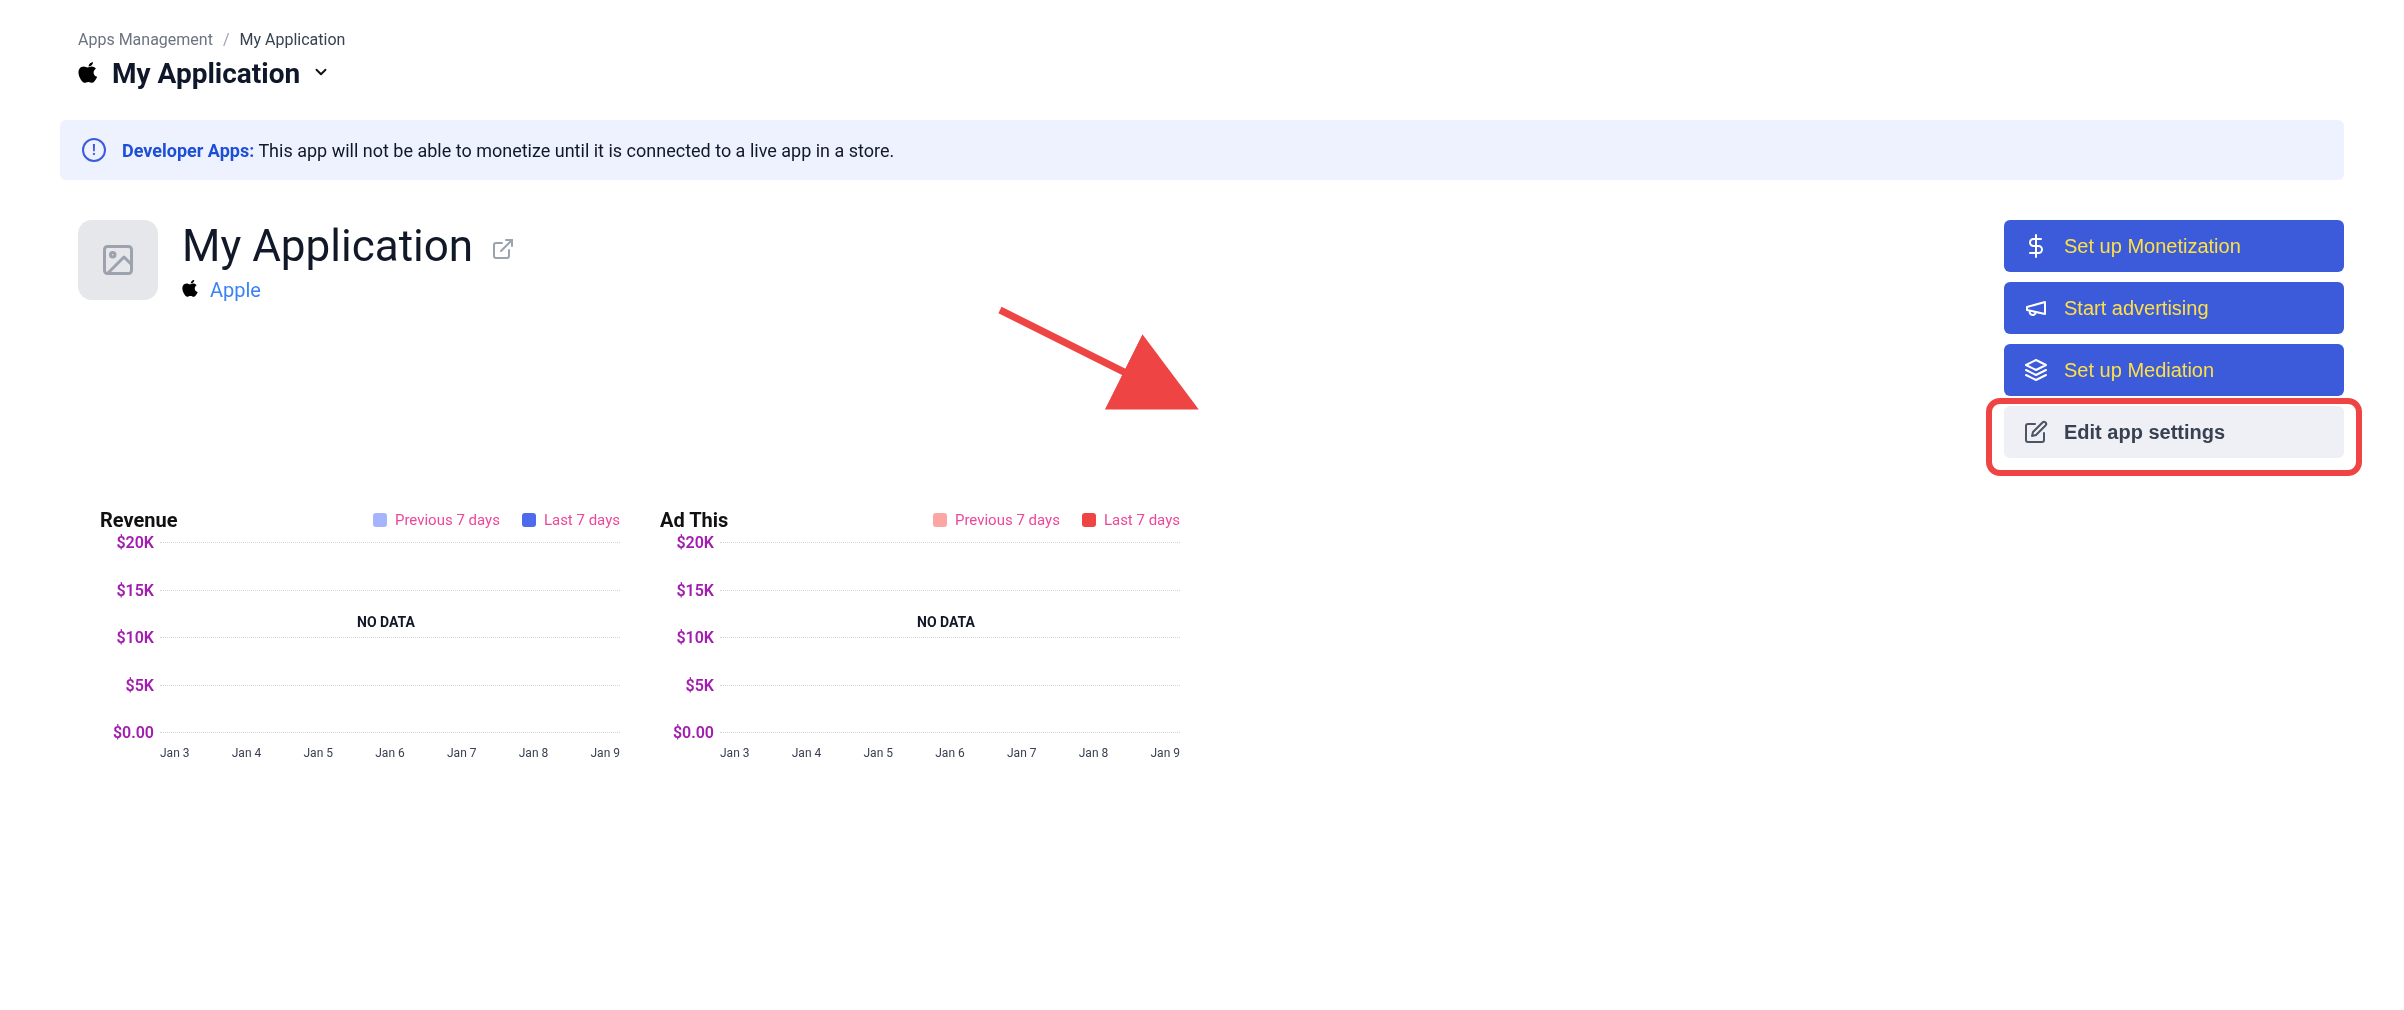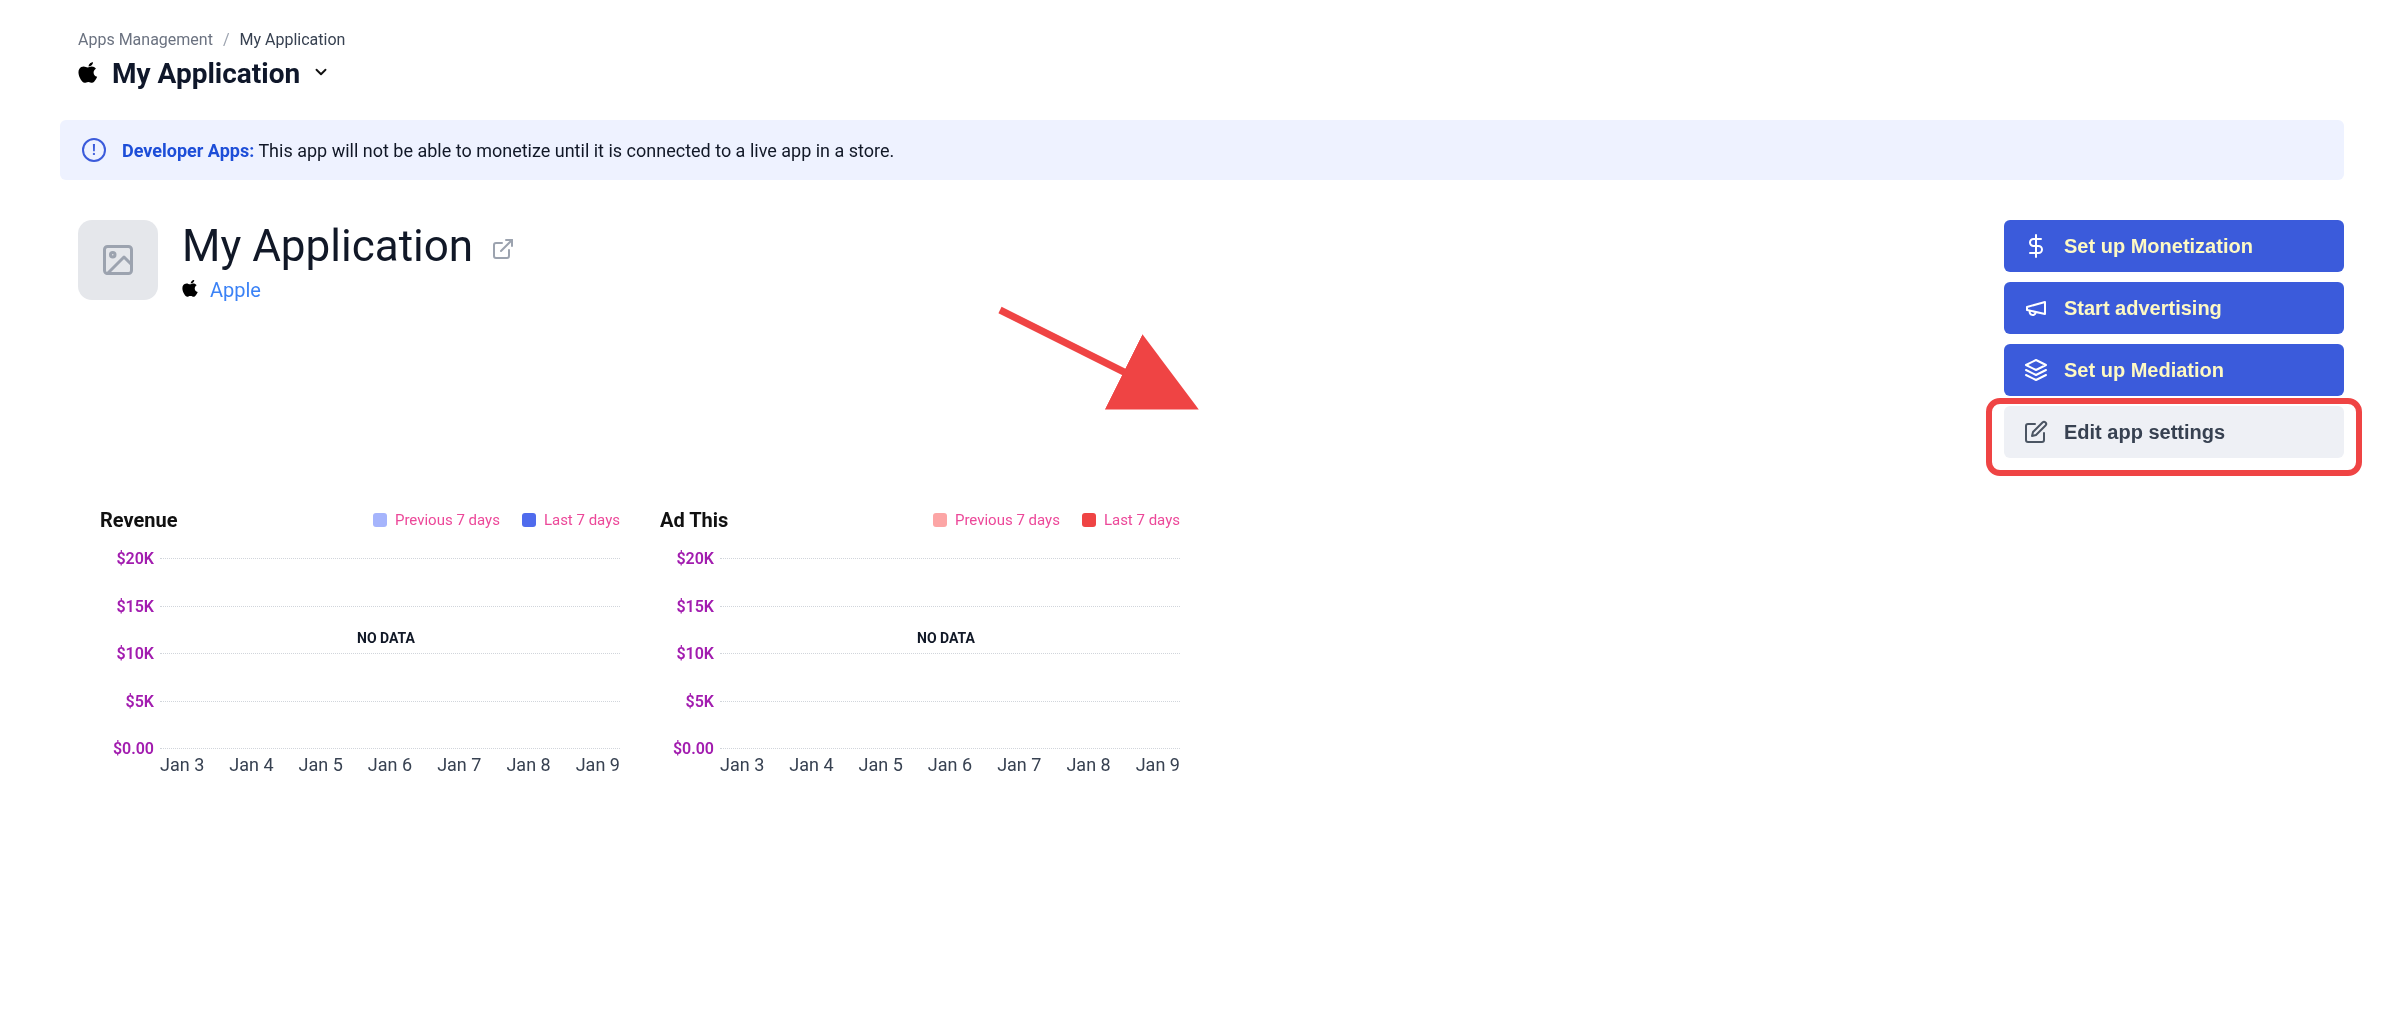--- a/index.html
+++ b/index.html
@@ -84,24 +84,24 @@
   }
 
   .actions-col {
     width: 340px;
     margin-left: auto;
     display: flex; flex-direction: column; gap: 10px;
     position: relative;
   }
   .action-btn {
     display: flex; align-items: center; gap: 16px;
-    background: #3b5bdb; color: #fef9c3;
+    background: #3b5bdb; color: #fde047;
     border: none; border-radius: 6px;
     padding: 14px 20px;
-    font-size: 20px; font-weight: 700;
+    font-size: 20px; font-weight: 400;
     cursor: pointer;
     text-align: left;
   }
   .action-btn.secondary {
     background: #eef0f5; color: #374151; font-weight: 600;
   }
   .action-btn svg { width: 24px; height: 24px; flex-shrink: 0; }
   .highlight-box {
     position: absolute;
     border: 6px solid #ef4444;
@@ -114,21 +114,21 @@
   }
 
   .charts-row {
     display: flex;
     gap: 40px;
     margin-top: 50px;
     padding-left: 40px;
   }
   .chart-block { width: 520px; }
   .chart-head {
-    display: flex; gap: 30px; margin-bottom: 26px;
+    display: flex; gap: 30px; margin-bottom: 10px;
   }
   .chart-title { font-size: 20px; font-weight: 700; }
   .legend { display: flex; gap: 22px; margin-left: auto; font-size: 15px; color: #ec4899; }
   .legend-item { display: flex; align-items: center; gap: 8px; }
   .swatch { width: 14px; height: 14px; border-radius: 3px; }
   .chart-area {
     position: relative;
     height: 190px;
     padding-left: 60px;
   }
@@ -140,22 +140,22 @@
     position: absolute; left: 0; width: 54px; text-align: right;
     font-size: 16px; font-weight: 600; color: #a21caf;
     transform: translateY(-50%);
   }
   .no-data {
     position: absolute; left: 60px; right: 8px; top: 72px;
     text-align: center; font-weight: 700; font-size: 14px; color: #111827;
   }
   .x-ticks {
     display: flex; justify-content: space-between;
-    padding-left: 60px; margin-top: 6px;
-    font-size: 18px; color: #374151;
+    padding-left: 60px; margin-top: 14px;
+    font-size: 12px; color: #374151;
   }
 </style>
 </head>
 <body>
 
 <div class="breadcrumb">
   <span>Apps Management</span>
   <span class="sep">/</span>
   <span class="current">My Application</span>
 </div>

